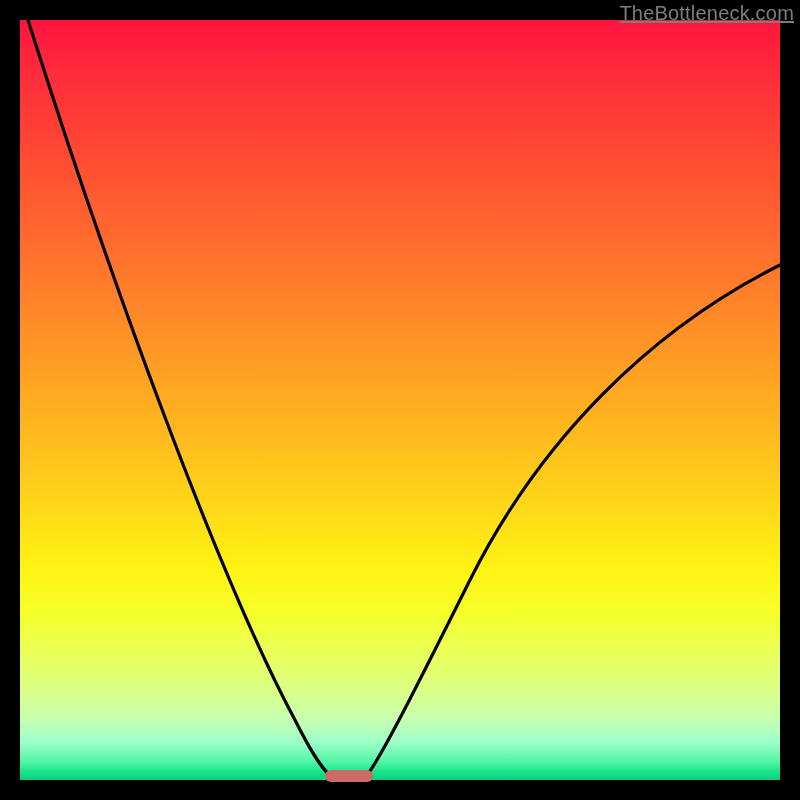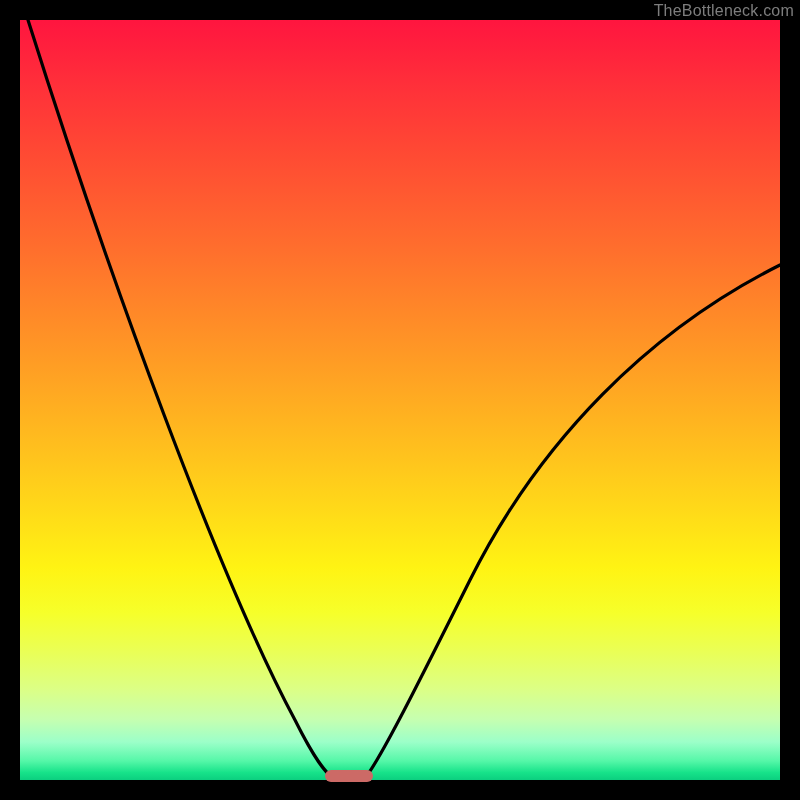--- a/index.html
+++ b/index.html
@@ -56,24 +56,25 @@
     position: absolute;
     height: 12px;
     border-radius: 6px;
     background: #cc6a66;
   }
   .watermark {
     position: absolute;
     top: 2px;
     right: 6px;
     color: #7d7d7d;
-    font-size: 16px;
+    font-size: 20px;
     font-weight: 500;
     letter-spacing: 0.2px;
     user-select: none;
+    text-decoration: underline;
   }
 </style>
 </head>
 <body>
 
 <div class="frame">
   <div class="plot-area"></div>
 
   <svg class="curve" viewBox="0 0 760 760" preserveAspectRatio="none">
 

